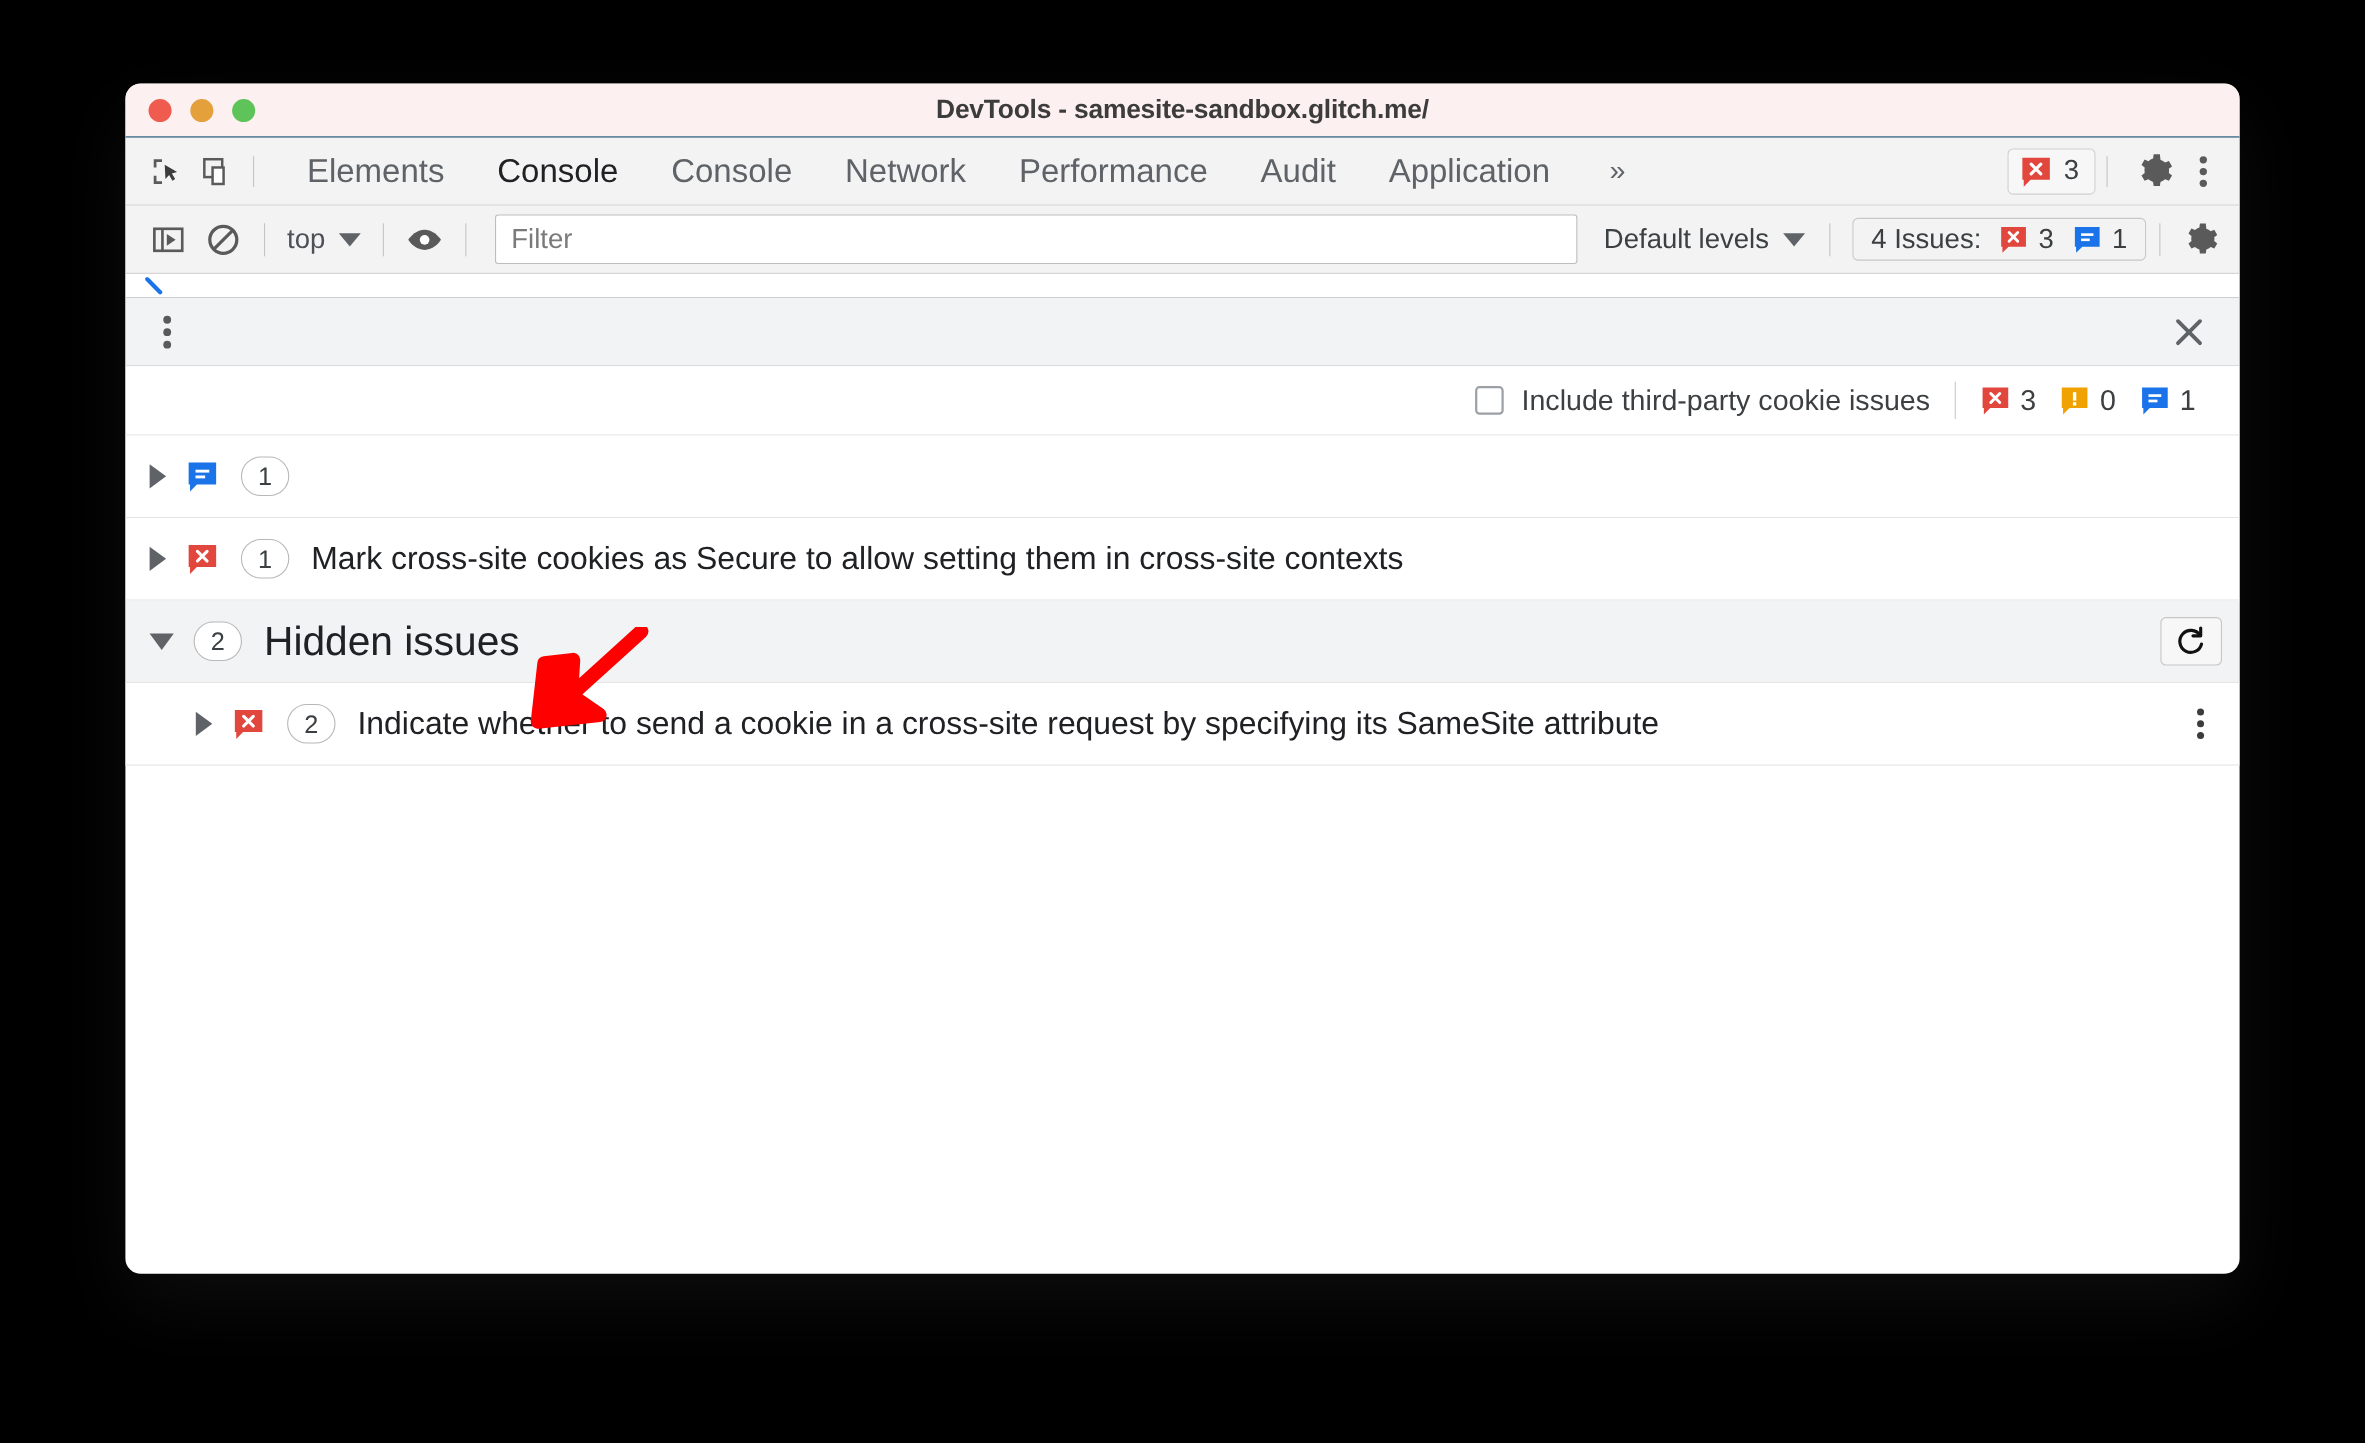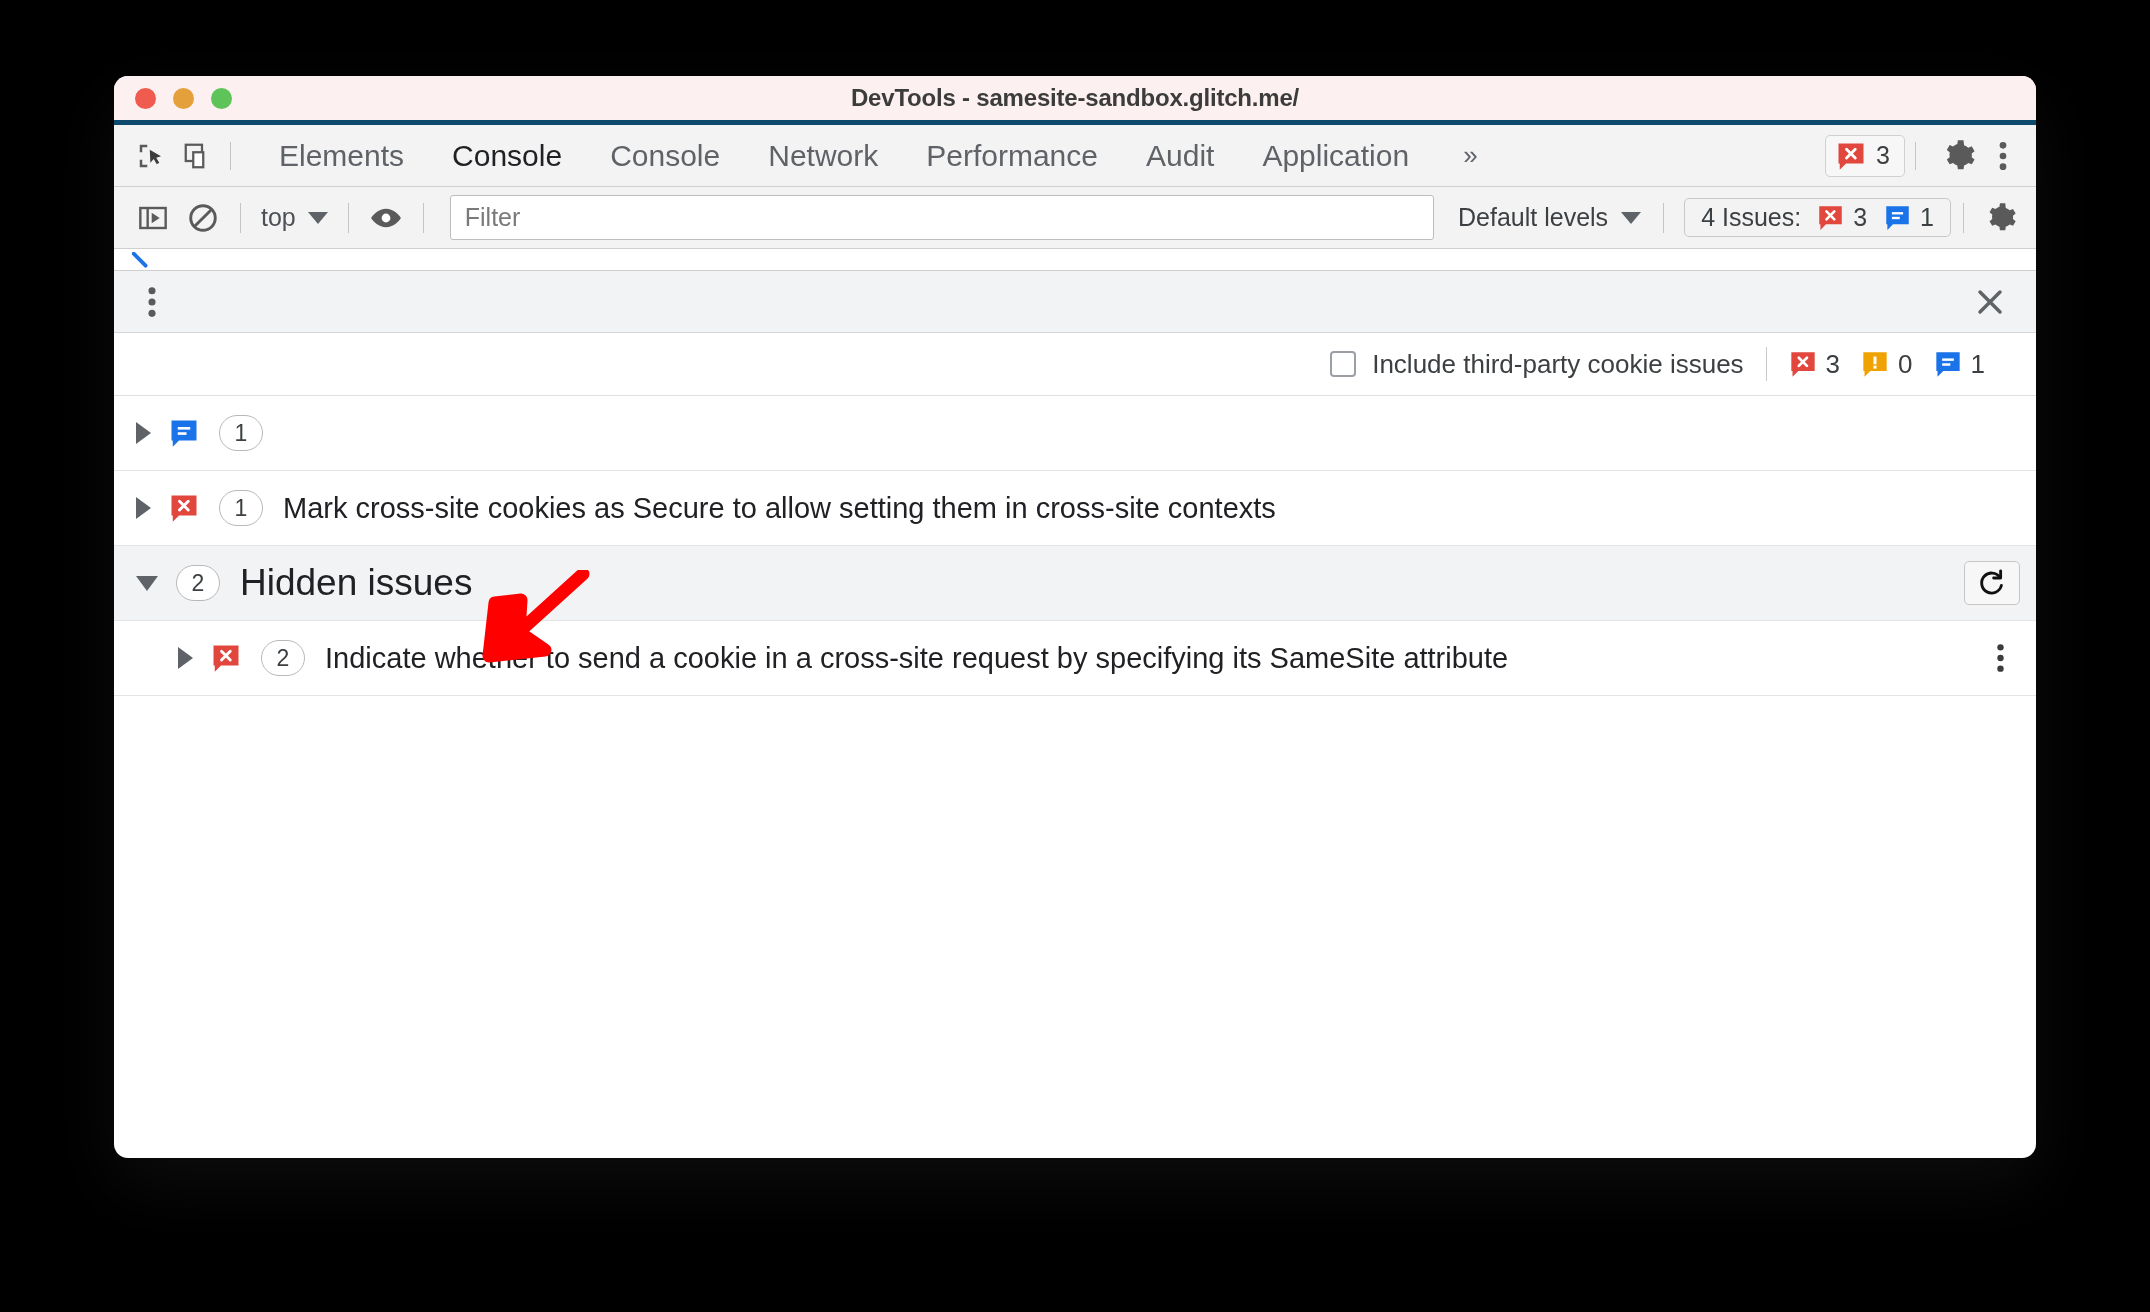--- a/index.html
+++ b/index.html
@@ -21,21 +21,21 @@
     border-radius: 14px;
     overflow: hidden;
     box-shadow: 0 26px 70px rgba(255,255,255,0.05);
   }
 
   
   .titlebar {
     position: relative;
     height: 49px;
     background: #fcf0f0;
-    border-bottom: 5px solid #0c4a6e;
+    border-bottom: 1px solid #0c4a6e;
     display: flex;
     align-items: center;
   }
   .traffic { display: flex; gap: 17px; margin-left: 21px; }
   .dot { width: 21px; height: 21px; border-radius: 50%; }
   .dot.red { background: #f05b4f; }
   .dot.yellow { background: #e4a03b; }
   .dot.green { background: #5ec45a; }
   .title-text {
     position: absolute;
@@ -178,21 +178,21 @@
     width: 48px; height: 48px;
     display: flex; align-items: center; justify-content: center;
     color: #5f6368;
   }
 
   .filter-row {
     height: 63px;
     background: #ffffff;
     border-bottom: 1px solid #e0e0e0;
     display: flex; align-items: center; justify-content: flex-end;
-    padding-right: 39px;
+    padding-right: 28px;
   }
   .chk-box {
     width: 26px; height: 26px;
     border: 2px solid #9aa0a6;
     border-radius: 4px;
     background: #fff;
     margin-right: 16px;
   }
   .chk-label { font-size: 26px; color: #3c4043; }
   .fr-sep { width: 1px; height: 34px; background: #c9c9c9; margin: 0 22px; }

